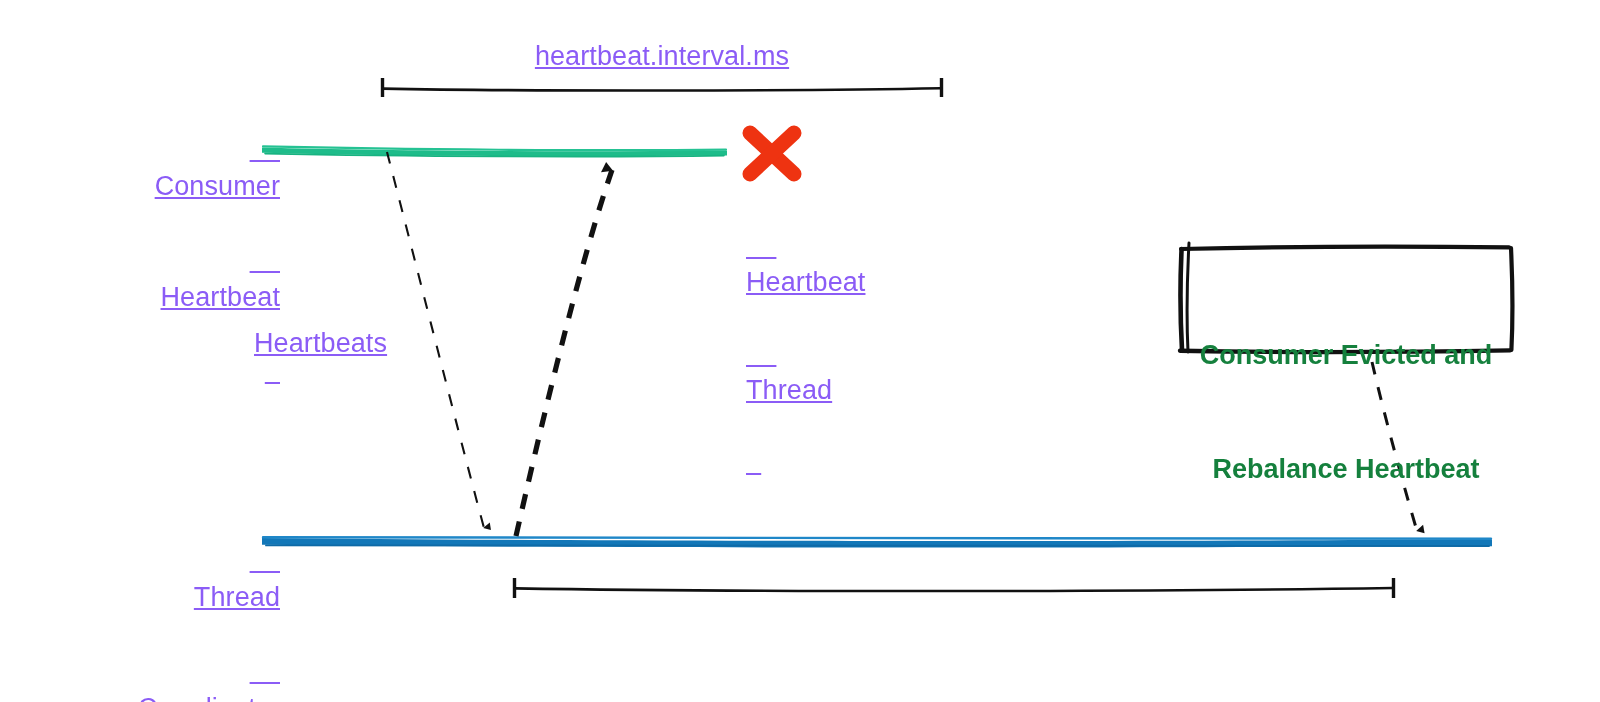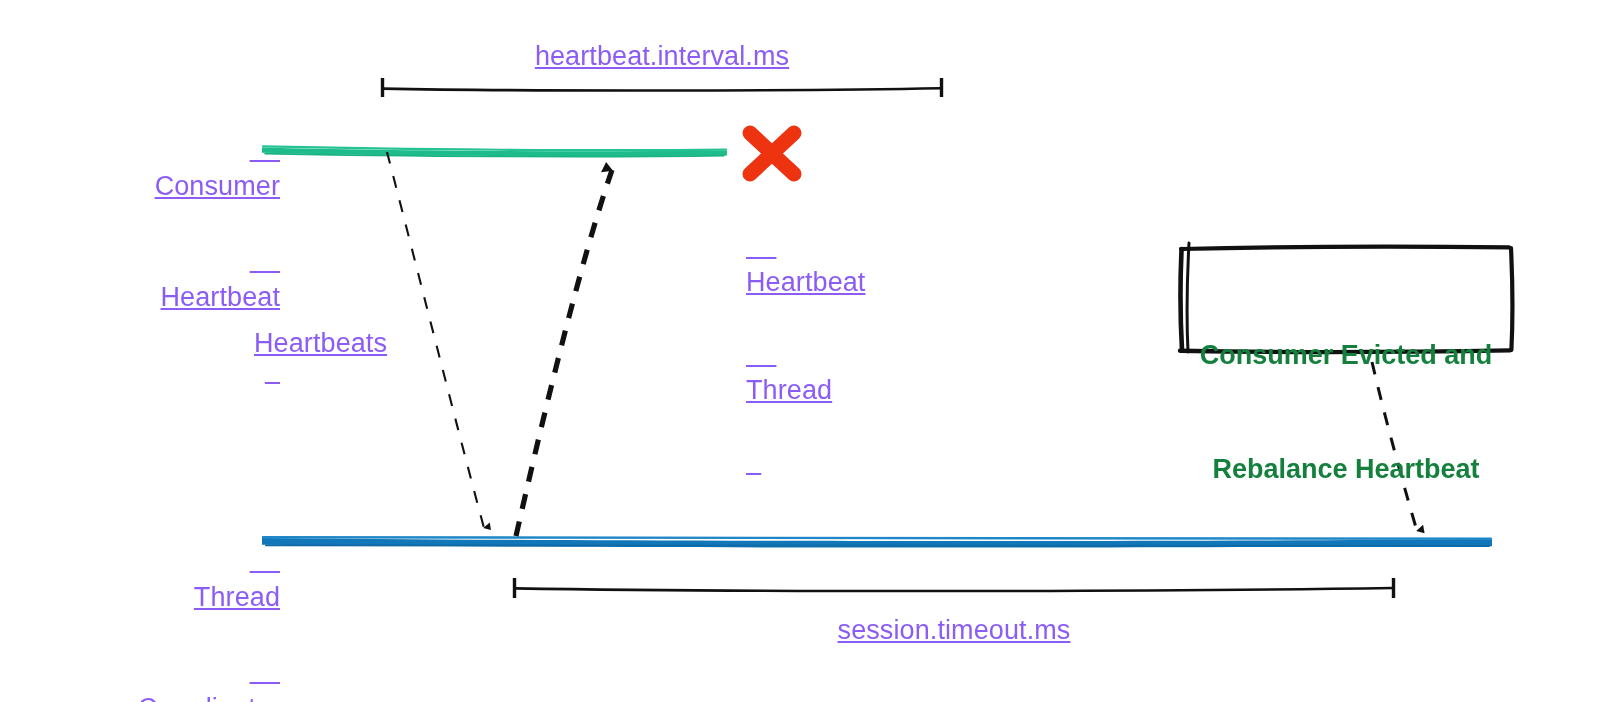--- a/index.html
+++ b/index.html
@@ -120,21 +120,20 @@
     <div>Heartbeat</div>
   </div>
 
   <div class="lbl lane-label" style="left:30px; top:505px; width:250px;">
     <div>Thread</div>
     <div>Coordinator</div>
   </div>
 
   <div class="lbl lbl-center" style="left:462px; top:38px; width:400px;">heartbeat.interval.ms</div>
 
-  <div class="lbl lbl-center" style="left:754px; top:612px; width:400px;">session.timeout.ms</div>
 
   <div class="lbl" style="left:254px; top:325px;text-align:right;">Heartbeats</div>
 
   <div class="lbl" style="left:746px; top:192px;">
     <div>Heartbeat</div>
     <div>Thread</div>
   </div>
 
   <div class="box-text" style="left:1184px; top:260px; width:324px;">
     <div>Consumer Evicted and</div>

